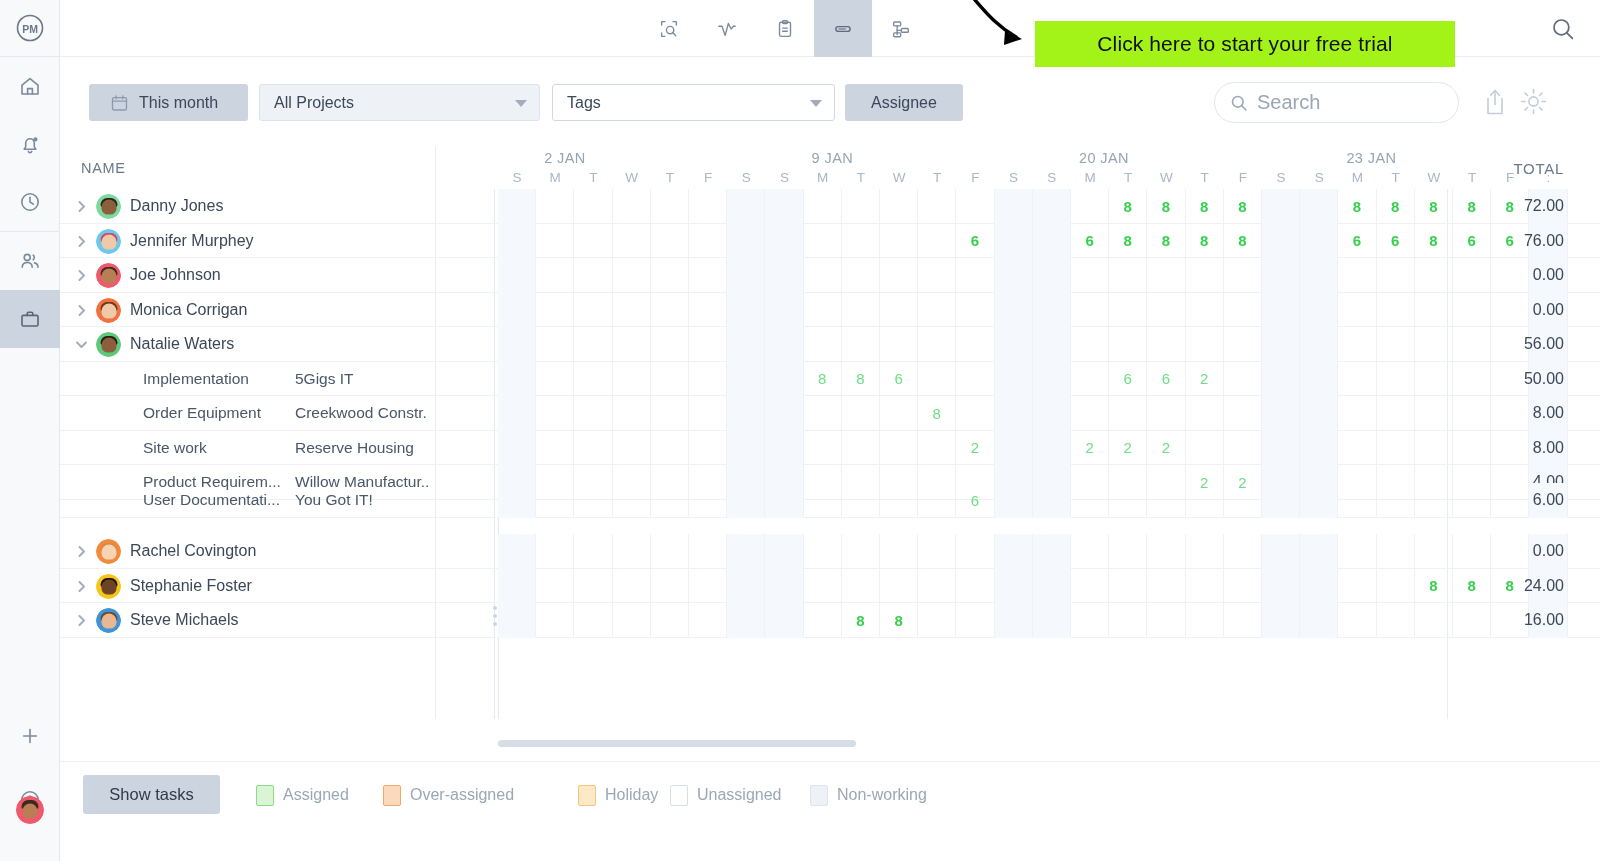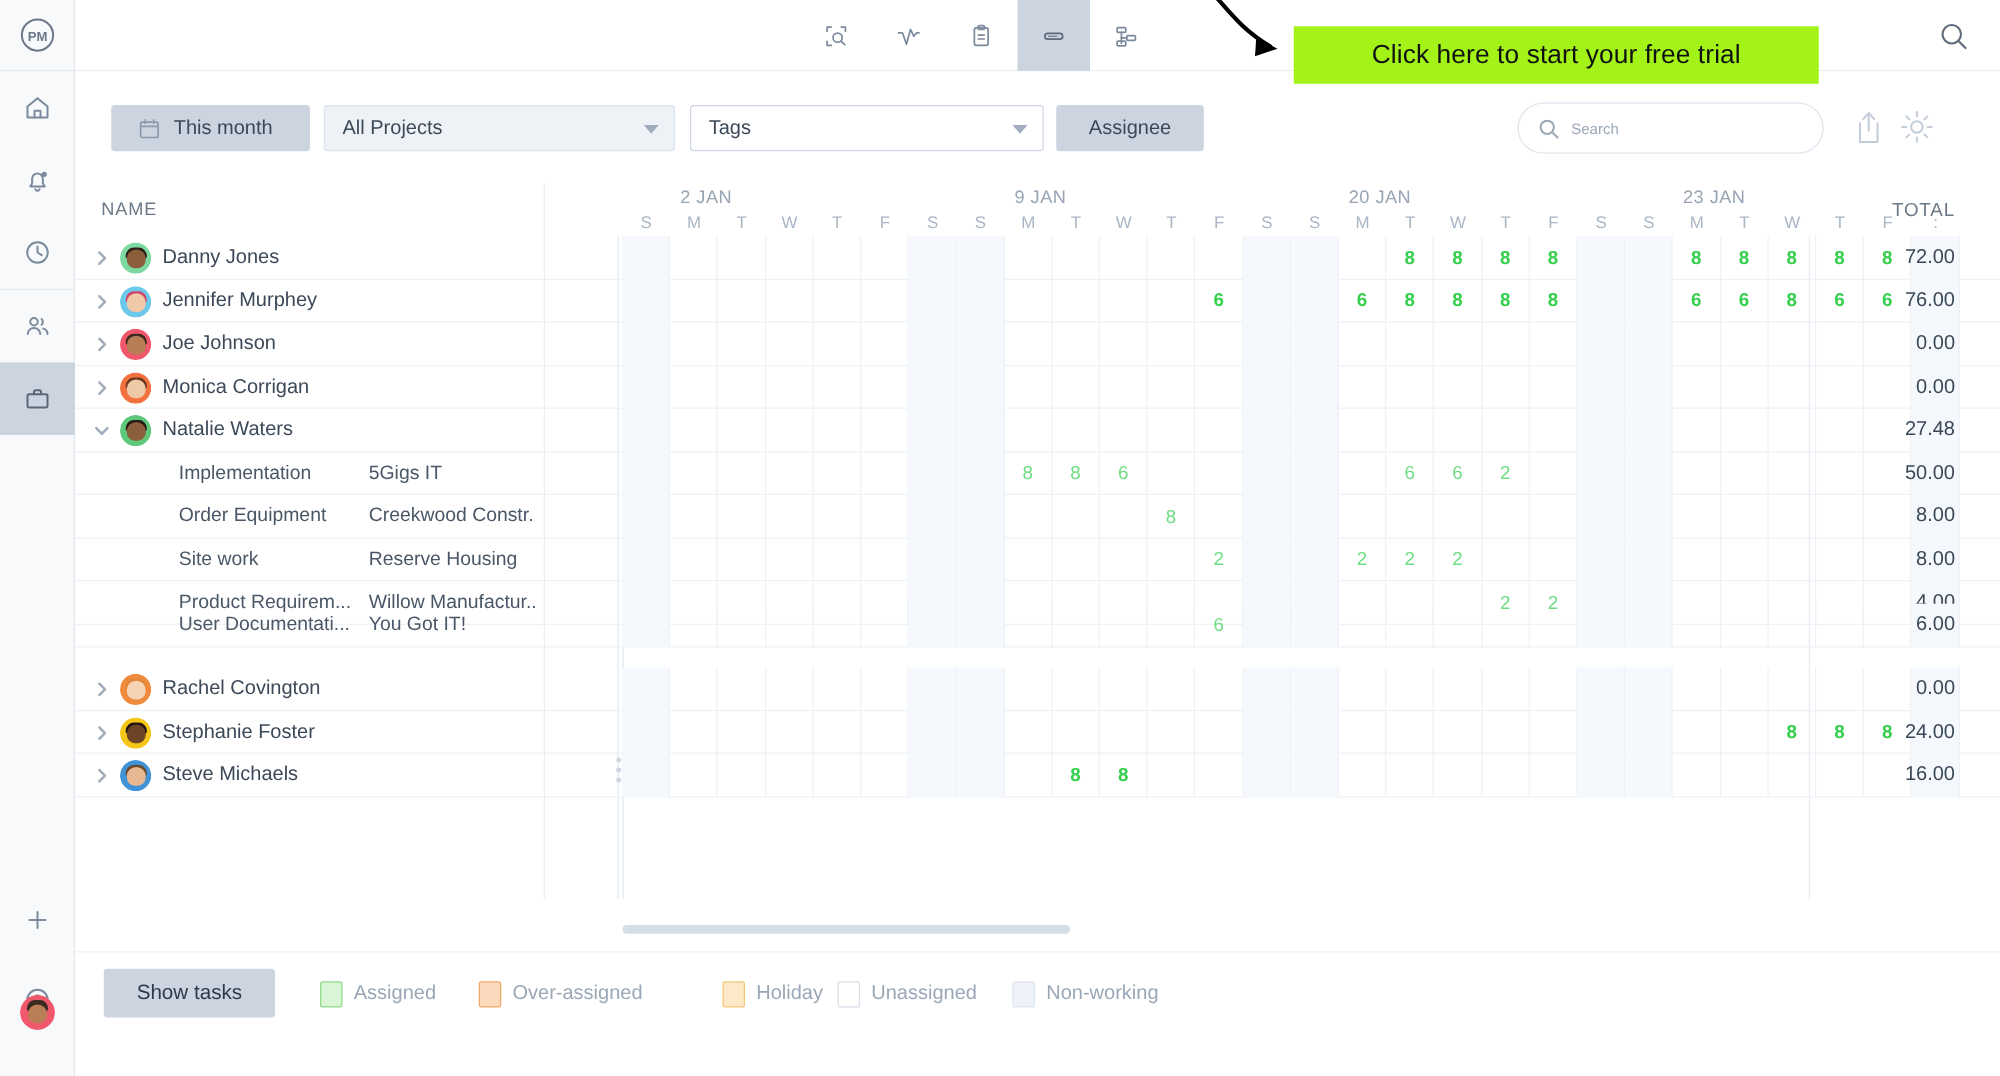--- a/index.html
+++ b/index.html
@@ -110,21 +110,21 @@
   .cal-ico { width: 17px; height: 18px; }
   .cal-ico rect, .cal-ico line, .cal-ico path {
     stroke: #8d9aab; stroke-width: 1.4; fill: none; stroke-linecap: round;
   }
   #search-box {
     position: absolute; left: 1154px; top: 25px; width: 245px; height: 41px;
     border: 1px solid #dfe6ee; border-radius: 21px; background: #fff;
     display: flex; align-items: center; padding-left: 15px; gap: 9px; cursor: text;
   }
   #search-box input {
-    border: none; outline: none; font-size: 12px; color: #7f1d1d;
+    border: none; outline: none; font-size: 20px; color: #7f1d1d;
     font-family: "Liberation Sans", sans-serif; background: transparent; width: 175px;
   }
   #search-box input::placeholder { color: #9aa7b6; }
   .sb-ico { width: 18px; height: 18px; }
   .sb-ico circle, .sb-ico line { stroke: #9aa7b6; stroke-width: 1.6; fill: none; stroke-linecap: round; }
   #export-btn { position: absolute; left: 1420px; top: 29px; width: 30px; height: 32px; cursor: pointer; }
   #gear-btn   { position: absolute; left: 1456px; top: 27px; width: 35px; height: 35px; cursor: pointer; }
   #export-btn svg path, #export-btn svg polyline, #export-btn svg line,
   #gear-btn svg path, #gear-btn svg circle {
     stroke: #c3cdd9; stroke-width: 1.6; fill: none; stroke-linecap: round; stroke-linejoin: round;
@@ -682,21 +682,21 @@
           <div class="cell v-bold" style="left: 1125.6px;"></div>
           <div class="cell v-bold" style="left: 1163.8px;"></div>
           <div class="cell wknd v-bold" style="left: 1202px;"></div>
           <div class="cell wknd v-bold" style="left: 1240.2px;"></div>
           <div class="cell v-bold" style="left: 1278.4px;"></div>
           <div class="cell v-bold" style="left: 1316.6px;"></div>
           <div class="cell v-bold" style="left: 1354.8px;"></div>
           <div class="cell v-bold" style="left: 1393px;"></div>
           <div class="cell v-bold" style="left: 1431.2px;"></div>
           <div class="cell wknd v-bold" style="left: 1469.4px;"></div>
-          <div class="row-total">27.48</div>
+          <div class="row-total">56.00</div>
         </div>
         <div class="row" style="top: 172.5px;">
           <div class="row-name">
             <div class="nm-task">Implementation</div>
             <div class="nm-proj">5Gigs IT</div>
           </div>
           <div class="cell wknd v-light" style="left: 438px;"></div>
           <div class="cell v-light" style="left: 476.2px;"></div>
           <div class="cell v-light" style="left: 514.4px;"></div>
           <div class="cell v-light" style="left: 552.6px;"></div>

